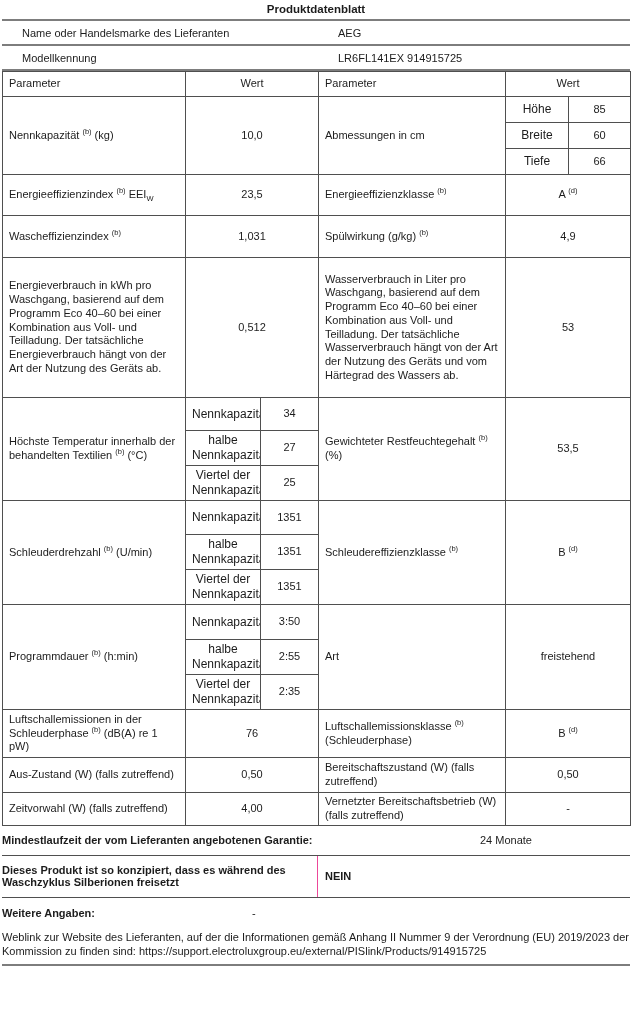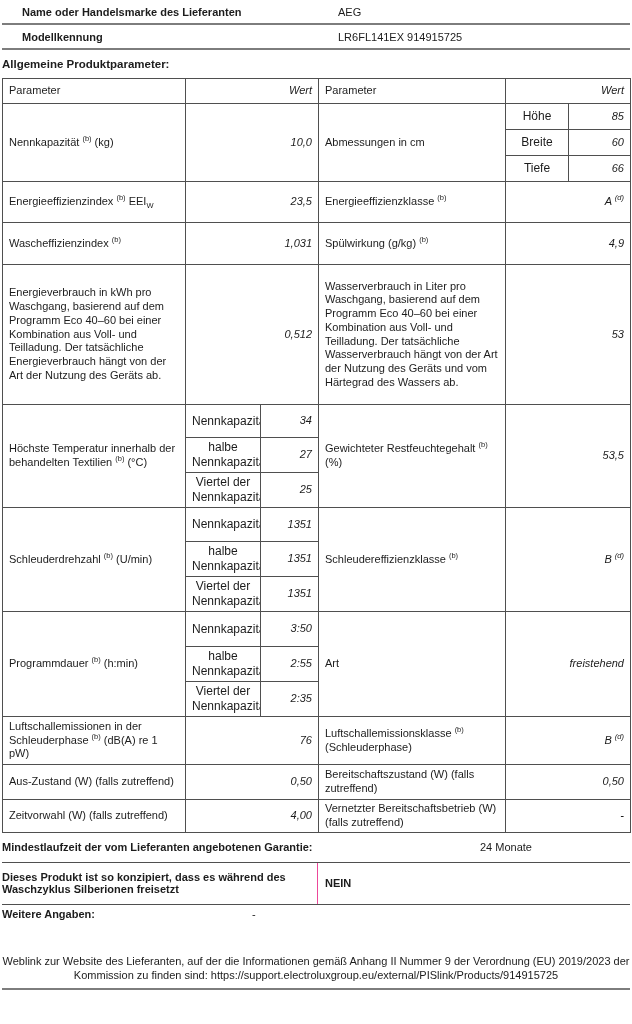--- a/index.html
+++ b/index.html
@@ -12,35 +12,35 @@
   .title-bar{
     box-sizing:border-box;height:21px;padding-top:3px;
     display:flex;justify-content:center;align-items:flex-start;
     font-weight:bold;font-size:11.5px;
     border-bottom:2px solid #7d7d7d;
   }
   .sup-row{
     box-sizing:border-box;height:25px;display:flex;align-items:center;
     border-bottom:2px solid #7d7d7d;
   }
-  .sup-row .lab{width:316px;font-weight:bold;padding-left:20px;}
+  .sup-row .lab{width:316px;font-weight:normal;padding-left:20px;}
   .sup-row .val{flex:1;}
   .sec-head{
     box-sizing:border-box;height:28px;display:flex;align-items:center;
     font-weight:bold;font-size:11.5px;
   }
   table.grid{
     border-collapse:collapse;table-layout:fixed;width:628px;
   }
   table.grid td{
     border:1px solid #4f4f4f;vertical-align:middle;
     padding:2px 6px;line-height:1.25;overflow:hidden;box-sizing:border-box;
   }
   td.p{text-align:left;border-radius:8px;}
-  td.v{text-align:right;padding:2px 3px;font-style:italic;}
+  td.v{text-align:center;padding:2px 3px;}
   td.k{text-align:center;padding:1px 2px;font-size:12px;line-height:1.12;}
   tr.h25{height:25px;} tr.h26{height:26px;} tr.h41{height:41px;}
   tr.h42{height:42px;} tr.h140{height:140px;} tr.h33{height:33px;}
   tr.h34{height:34px;} tr.h35{height:35px;} tr.h48{height:48px;padding-left:14px;}
   tr.h32{height:32px;}
   sup.fn{font-size:7.5px;line-height:0;}
   sub.fn{font-size:7.5px;line-height:0;}
   .warranty{
     box-sizing:border-box;height:30px;display:flex;align-items:center;
     border-bottom:1px solid #4f4f4f;
@@ -53,44 +53,44 @@
   .silver .lab{
     box-sizing:border-box;width:316px;font-weight:bold;
     display:flex;align-items:center;border-right:1px solid #ec4899;
     padding-right:12px;
   }
   .silver .val{
     flex:1;font-weight:bold;display:flex;align-items:center;padding-left:7px;
   }
   .additional{
     box-sizing:border-box;height:24px;margin-top:3px;
-    display:flex;
+    display:flex;align-items:center;
   }
   .additional .lab{width:250px;font-weight:bold;}
   .weblink{
-    margin-top:22px;line-height:1.3;
-    padding-bottom:6px;border-bottom:2px solid #7d7d7d;text-align:center;
+    margin-top:5px;line-height:1.3;
+    padding-bottom:6px;border-bottom:2px solid #7d7d7d;
   }
 </style>
 </head>
 <body>
 
 <div class="page">
 
+  <div class="title-bar">Produktdatenblatt</div>
 
   <div class="sup-row">
     <span class="lab">Name oder Handelsmarke des Lieferanten</span>
     <span class="val">AEG</span>
   </div>
   <div class="sup-row">
     <span class="lab">Modellkennung</span>
     <span class="val">LR6FL141EX 914915725</span>
   </div>
 
-  <div class="sec-head">Allgemeine Produktparameter:</div>
 
   <table class="grid">
     <colgroup>
       <col style="width:183px">
         <col style="width:75px">
         <col style="width:58px">
       <col style="width:187px">
         <col style="width:63px">
         <col style="width:62px">
     </colgroup>

